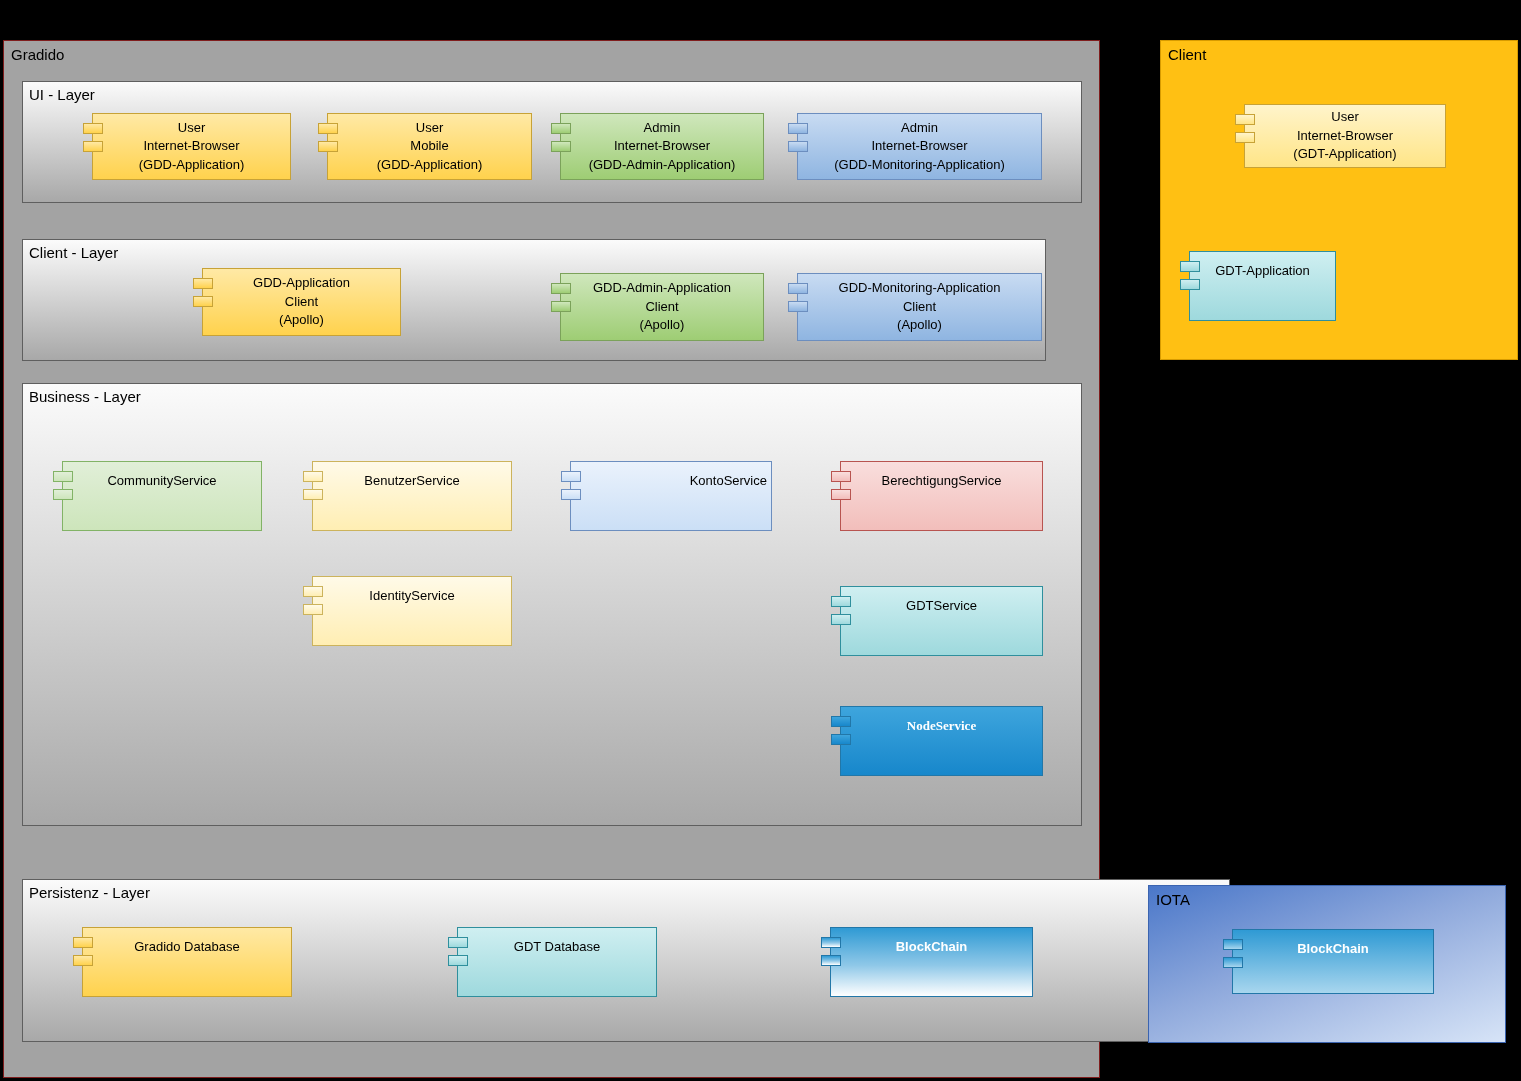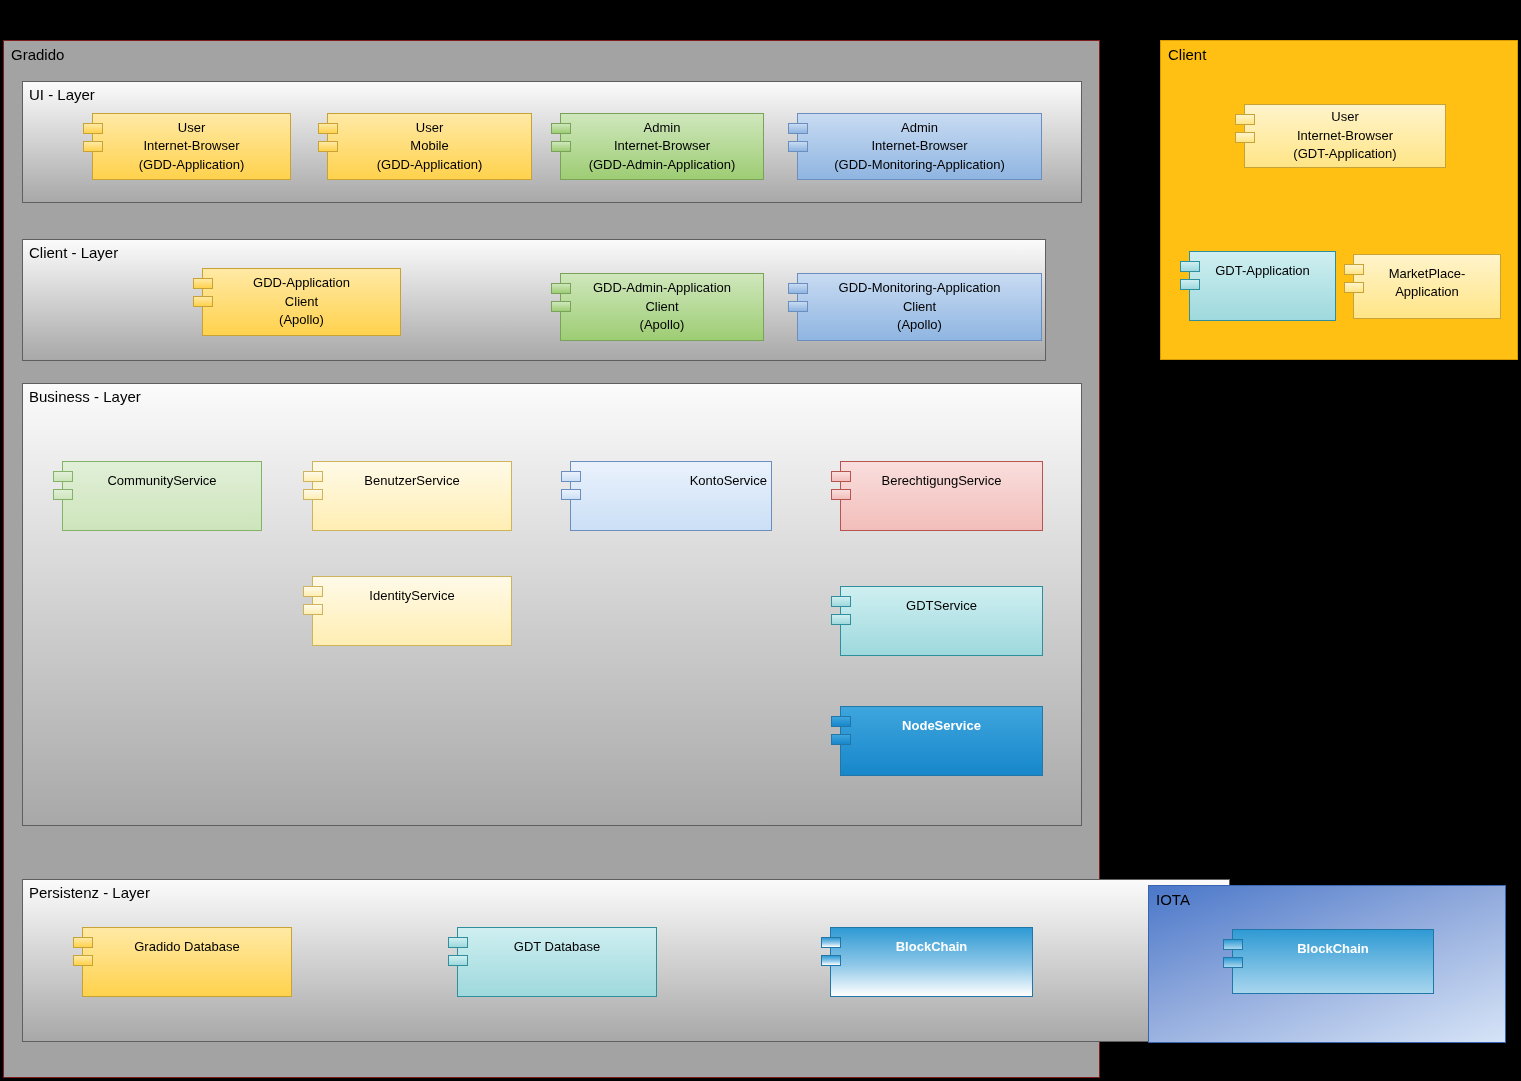--- a/index.html
+++ b/index.html
@@ -33,21 +33,21 @@
 
   .c-yellow     { background:linear-gradient(180deg,#FFE9A5,#FFD24D); border-color:#C7A237; }
   .c-paleyellow { background:linear-gradient(180deg,#FFF4CB,#FFE587); border-color:#C7A237; }
   .c-cream      { background:linear-gradient(180deg,#FFFAE8,#FFEEB3); border-color:#CCB35C; }
   .c-green      { background:linear-gradient(180deg,#CFE7BC,#9ECD74); border-color:#7BA25A; }
   .c-lightgreen { background:linear-gradient(180deg,#E1EFD8,#CDE5BB); border-color:#82B366; }
   .c-blue       { background:linear-gradient(180deg,#C8DBF2,#8FB5E1); border-color:#6C8EBF; }
   .c-lightblue  { background:linear-gradient(180deg,#EAF2FC,#CBDFF6); border-color:#6C8EBF;justify-content:flex-end; }
   .c-pink       { background:linear-gradient(180deg,#F9DEDD,#F2BEBB); border-color:#B85450; }
   .c-teal       { background:linear-gradient(180deg,#CFEFF1,#9ED9DD); border-color:#2F8F9D; }
-  .c-nodeblue   { background:linear-gradient(180deg,#3EA5DD,#1787CB); border-color:#2277A8; color:#fff; font-weight:bold; }
+  .c-nodeblue   { background:linear-gradient(180deg,#3EA5DD,#1787CB); border-color:#2277A8; color:#fff; font-weight:bold;font-family:Liberation Serif, serif; }
   .c-bcfade     { background:linear-gradient(180deg,#2F9AD4 0%,#8FC8E8 55%,#FFFFFF 100%); border-color:#2277A8; color:#fff; font-weight:bold; }
   .c-bciota     { background:linear-gradient(180deg,#2F9AD4 0%,#A8D6EE 100%); border-color:#2277A8; color:#fff; font-weight:bold; }
 </style>
 </head>
 <body>
 
 <div class="stage">
 
   <div class="container-box" id="gradido">
     <span class="container-label">Gradido</span>
@@ -195,26 +195,20 @@
 Internet-Browser
 (GDT-Application)</span>
     </div>
 
     <div class="comp c-teal top" style="left:28px;top:210px;width:147px;height:70px">
       <span class="tab t1"></span>
       <span class="tab t2"></span>
       <span class="comp-label">GDT-Application</span>
     </div>
 
-    <div class="comp c-paleyellow top" style="left:192px;top:213px;width:148px;height:65px">
-      <span class="tab t1"></span>
-      <span class="tab t2"></span>
-      <span class="comp-label">MarketPlace-
-Application</span>
-    </div>
   </div>
 
   <div class="container-box" id="iota">
     <span class="container-label">IOTA</span>
 
     <div class="comp c-bciota top" style="left:83px;top:43px;width:202px;height:65px">
       <span class="tab t1"></span>
       <span class="tab t2"></span>
       <span class="comp-label">BlockChain</span>
     </div>

